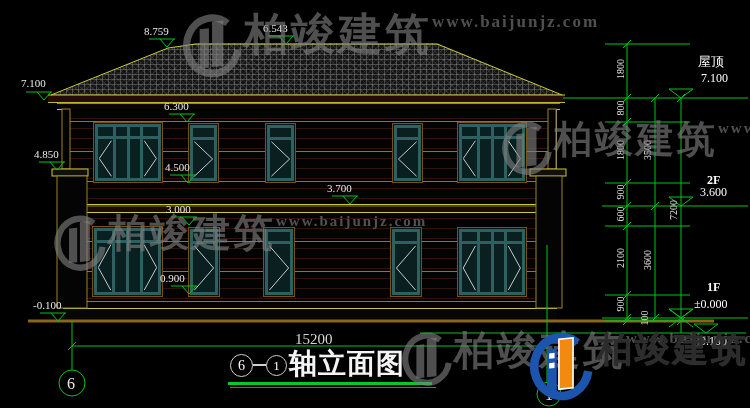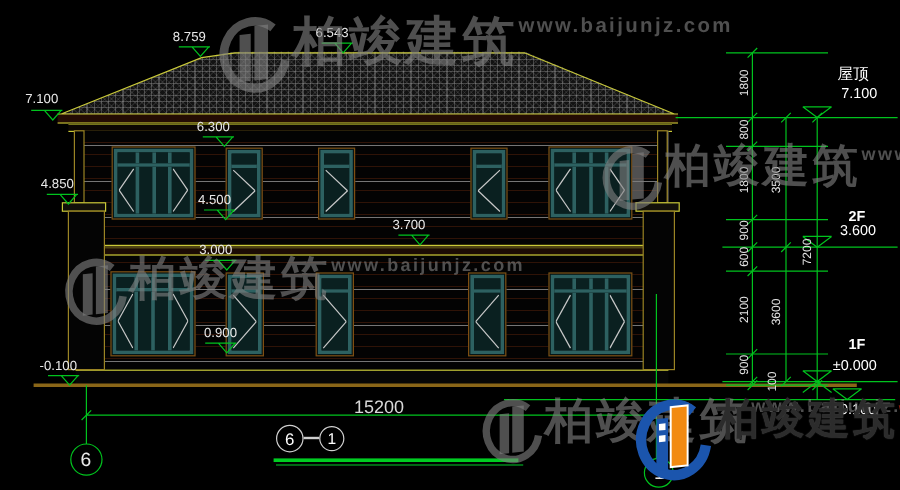--- a/index.html
+++ b/index.html
@@ -1,17 +1,17 @@
 <!DOCTYPE html>
 <html><head>
 <meta charset="utf-8">
 <style>
   html,body{margin:0;padding:0;background:#000;}
   #canvas{position:relative;width:750px;height:408px;background:#000;overflow:hidden;
-          font-family:Liberation Sans, sans-serif;border-radius:13px;}
+          font-family:Liberation Serif, serif;border-radius:13px;}
   #canvas *{box-sizing:border-box;}
   .abs{position:absolute;}
 
   
   #roof-tiles{left:48px;top:42px;width:517px;height:53px;background-color:#131313;
     background-image:
       repeating-linear-gradient(90deg, rgba(175,175,175,.32) 0 1px, transparent 1px 6px),
       repeating-linear-gradient(0deg, rgba(175,175,175,.32) 0 1px, transparent 1px 5px),
       repeating-linear-gradient(45deg, rgba(210,210,210,.10) 0 1px, transparent 1px 4px),
       repeating-linear-gradient(135deg, rgba(210,210,210,.10) 0 1px, transparent 1px 4px);
@@ -339,21 +339,21 @@
   </svg>
 
   <div class="lbl" style="left:144px;top:26px">8.759</div>
   <div class="lbl" style="left:263px;top:23px">6.543</div>
   <div class="lbl" style="left:21px;top:78px">7.100</div>
   <div class="lbl" style="left:34px;top:149px">4.850</div>
   <div class="lbl" style="left:164px;top:101px">6.300</div>
   <div class="lbl" style="left:165px;top:162px">4.500</div>
   <div class="lbl" style="left:327px;top:183px">3.700</div>
   <div class="lbl" style="left:166px;top:204px">3.000</div>
-  <div class="lbl" style="left:170px;top:273px">0.900</div>
+  <div class="lbl" style="left:160px;top:273px">0.900</div>
   <div class="lbl" style="left:33px;top:300px">-0.100</div>
 
   <div class="rlbl" style="left:601px;top:64px">1800</div>
   <div class="rlbl" style="left:601px;top:103px">800</div>
   <div class="rlbl" style="left:601px;top:145px">1800</div>
   <div class="rlbl" style="left:601px;top:187px">900</div>
   <div class="rlbl" style="left:601px;top:209px">600</div>
   <div class="rlbl" style="left:601px;top:253px">2100</div>
   <div class="rlbl" style="left:601px;top:299px">900</div>
   <div class="rlbl" style="left:625px;top:313px">100</div>
@@ -370,20 +370,21 @@
   <div class="flbl" style="left:696px;top:335px">-0.100</div>
 
   <div class="lbl" style="left:295px;top:334px;color:#d8d8d8;font-size:15px">15200</div>
   <div class="bubble" style="left:230px;top:354px;width:23px;height:23px">
       <span>6</span>
     </div>
   <div id="title-dash"></div>
   <div class="bubble" style="left:266px;top:355px;width:21px;height:21px;font-size:13px">
       <span>1</span>
     </div>
+  <div id="title-text">轴立面图</div>
   <div class="t-underline1"></div>
   <div class="t-underline2"></div>
 
   <div class="axis-num" style="left:67px;top:375px">6</div>
   <div class="axis-num" style="left:545px;top:386px">1</div>
 
   <div class="wm" id="wm-top" style="left:178px;top:12px">
     <svg width="66" height="74" viewBox="0 0 64 70">
       <path d="M48 10 A25 27 0 1 0 58 36" fill="none" stroke="currentColor" stroke-width="7"></path>
       <g fill="currentColor" transform="skewY(-6)">

